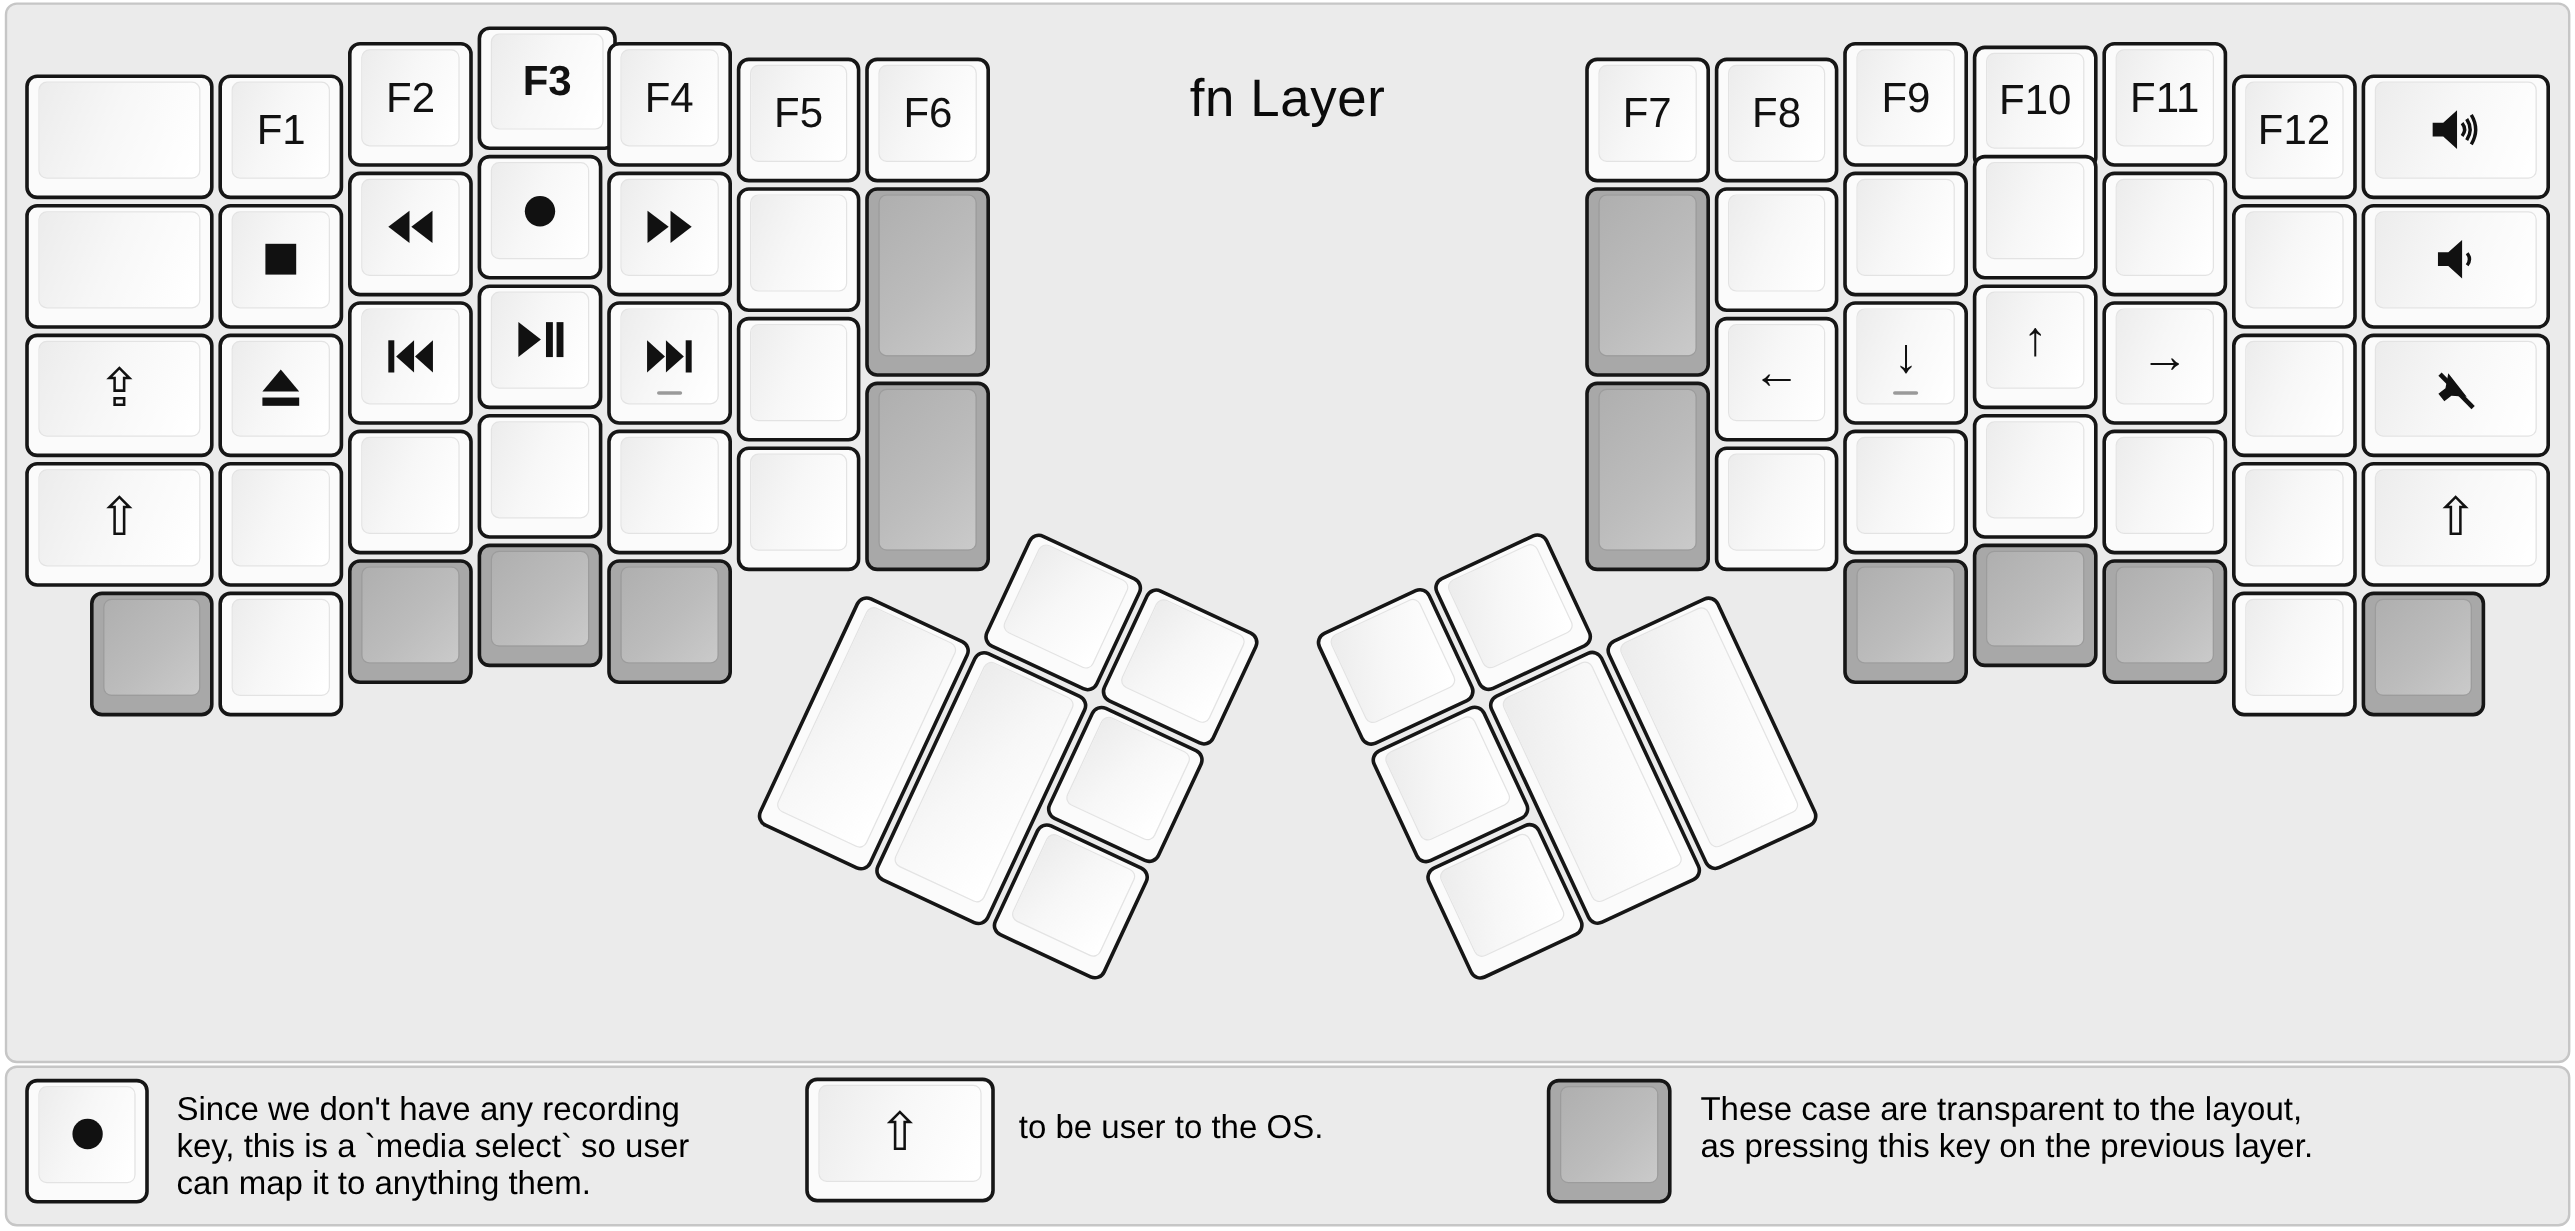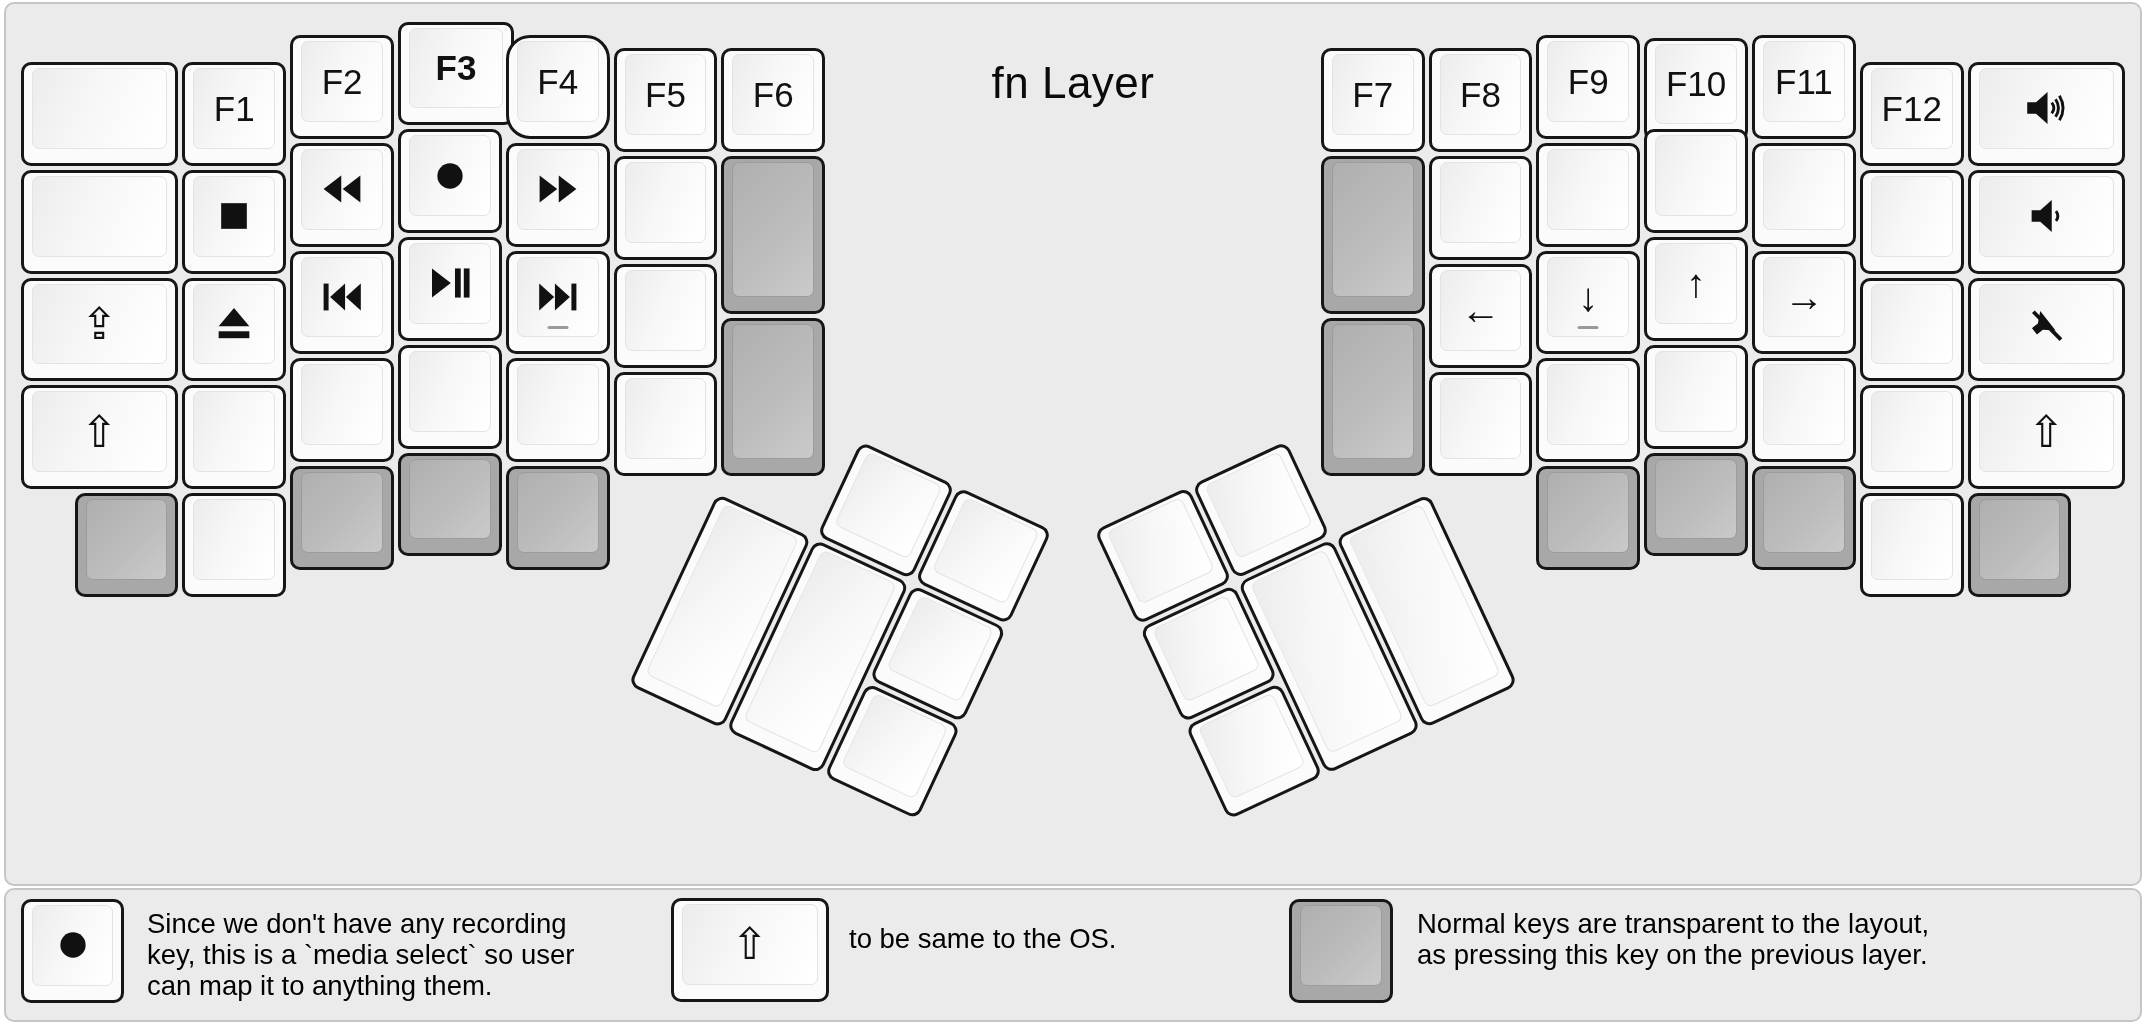--- a/index.html
+++ b/index.html
@@ -148,21 +148,21 @@
           <path d="M2.6 4.4L12.4 12L2.6 19.6Z"></path>
           <rect x="14.6" y="4.4" width="3" height="15.2"></rect>
           <rect x="19.2" y="4.4" width="3" height="15.2"></rect>
         </svg>
       </span>
     </div>
   </div>
 <div class="key" style="left: 398px; top: 344.9px; width: 103.8px; height: 103.8px;">
     <div class="face"></div>
   </div>
-<div class="key" style="left: 505.8px; top: 34.975px; width: 103.8px; height: 103.8px; border-radius: 24px;">
+<div class="key" style="left: 505.8px; top: 34.975px; width: 103.8px; height: 103.8px;">
     <div class="face">
       <span class="glyph flabel">F4</span>
     </div>
   </div>
 <div class="key" style="left: 505.8px; top: 142.775px; width: 103.8px; height: 103.8px;">
     <div class="face">
       <span>
         <svg width="46" height="46" viewBox="0 0 24 24" fill="#111">
           <path d="M2.4 5L11.6 12L2.4 19Z"></path>
           <path d="M12.4 5L21.6 12L12.4 19Z"></path>
@@ -425,24 +425,24 @@
       <div>can map it to anything them.</div>
     </div>
   </div>
 <div class="legend-item" style="left: 0px; top: 0px;">
     <div class="key" style="left: 671px; top: 898px; width: 157.7px; height: 103.8px;">
       <div class="face">
         <span class="glyph shift">⇧</span>
       </div>
     </div>
     <div class="ltext" style="left: 849px; top: 923px;">
-      <div>to be same to the OS.</div>
+      <div>to be user to the OS.</div>
     </div>
   </div>
 <div class="legend-item" style="left: 0px; top: 0px;">
     <div class="key gray" style="left: 1289px; top: 899px; width: 103.8px; height: 103.8px;">
       <div class="face"></div>
     </div>
     <div class="ltext" style="left: 1417px; top: 907.5px;">
-      <div>Normal keys are transparent to the layout,</div>
+      <div>These case are transparent to the layout,</div>
       <div>as pressing this key on the previous layer.</div>
     </div>
   </div>
 
 </body></html>

